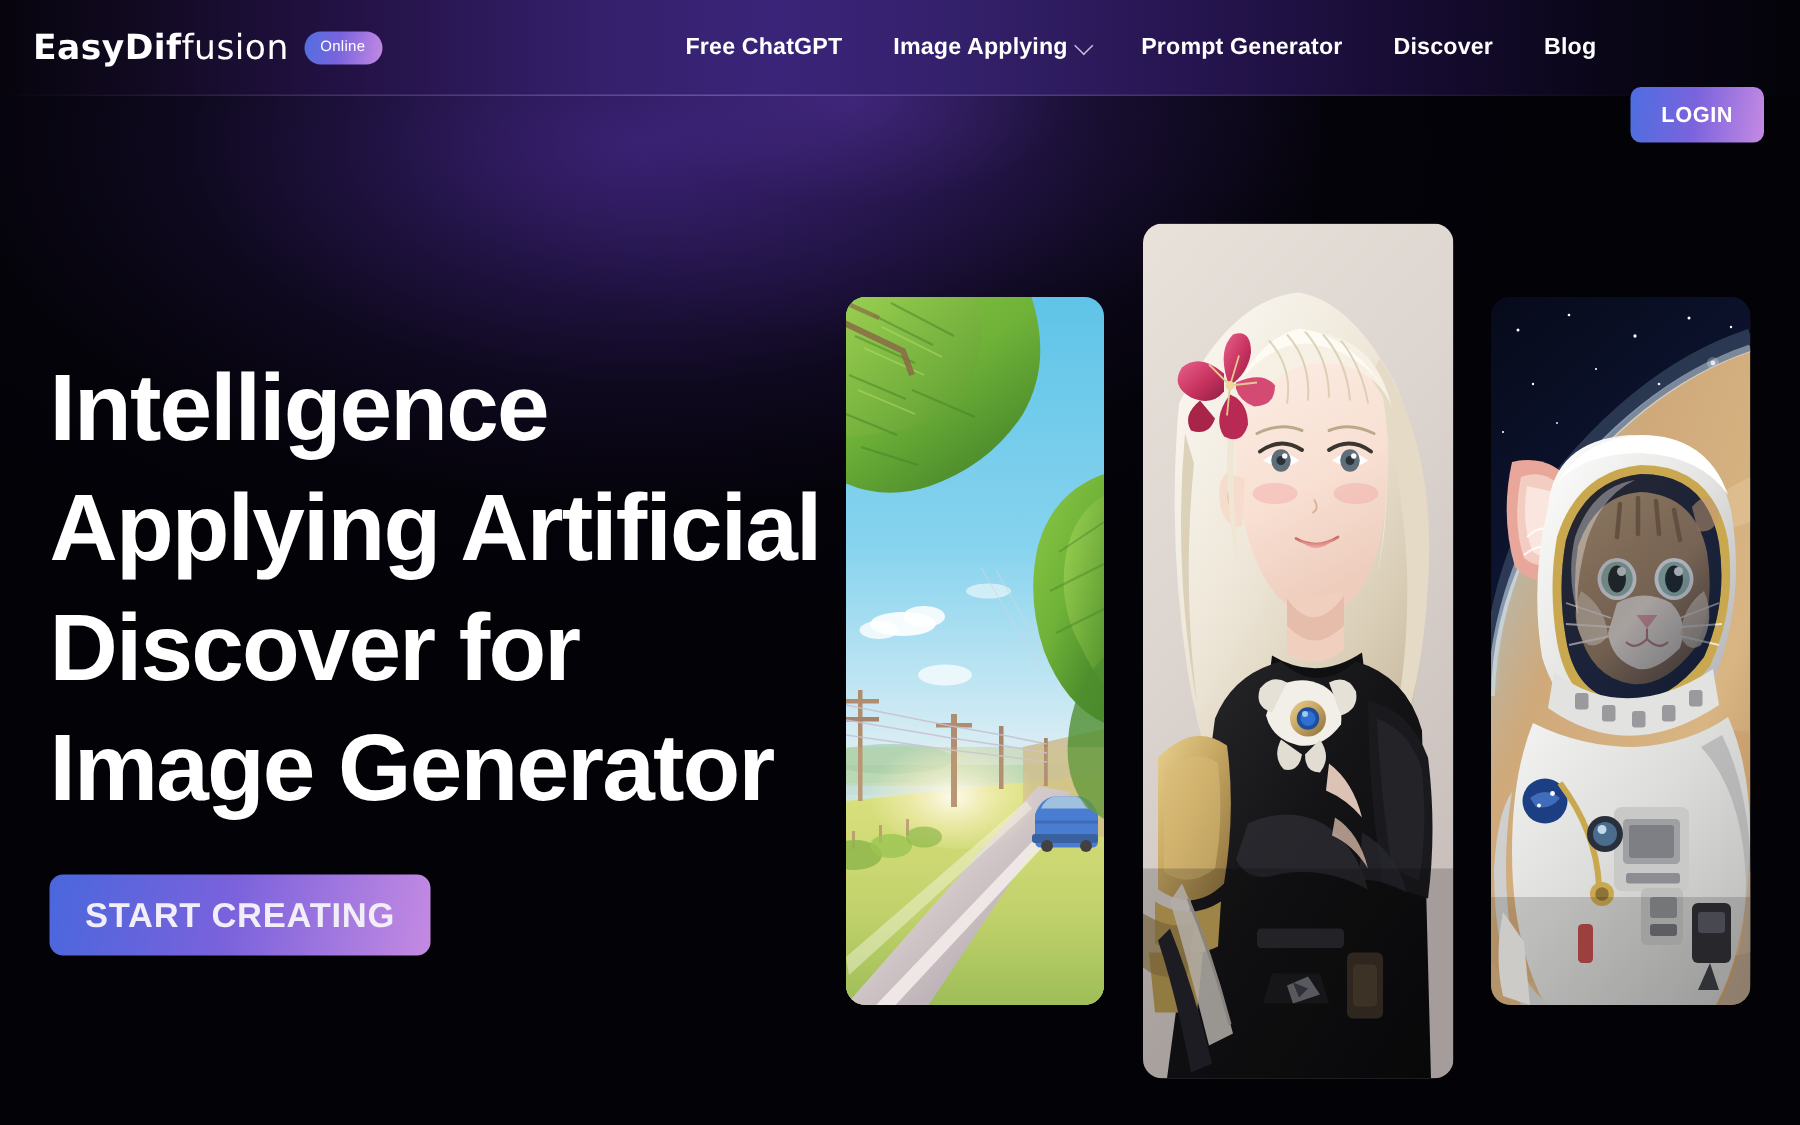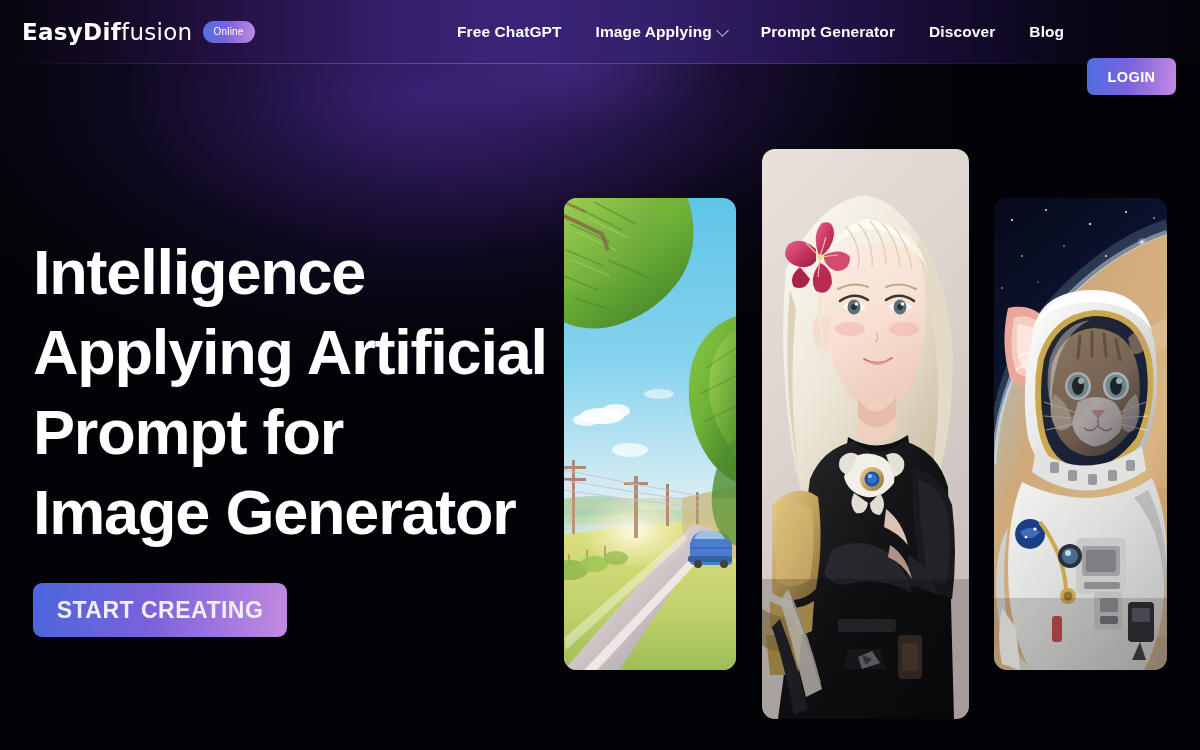--- a/index.html
+++ b/index.html
@@ -671,19 +671,19 @@
       </nav>
 
       <button class="login-btn">LOGIN</button>
     </div>
   </div>
   <div class="header-divider"></div>
 
   <h1 class="hero-title">
     <span class="tl">Intelligence</span>
     <span class="tl">Applying Artificial</span>
-    <span class="tl">Prompt for</span>
+    <span class="tl">Discover for</span>
     <span class="tl">Image Generator</span>
   </h1>
 
   <button class="cta-btn">START CREATING</button>
 
 </div>
 
 </body></html>

